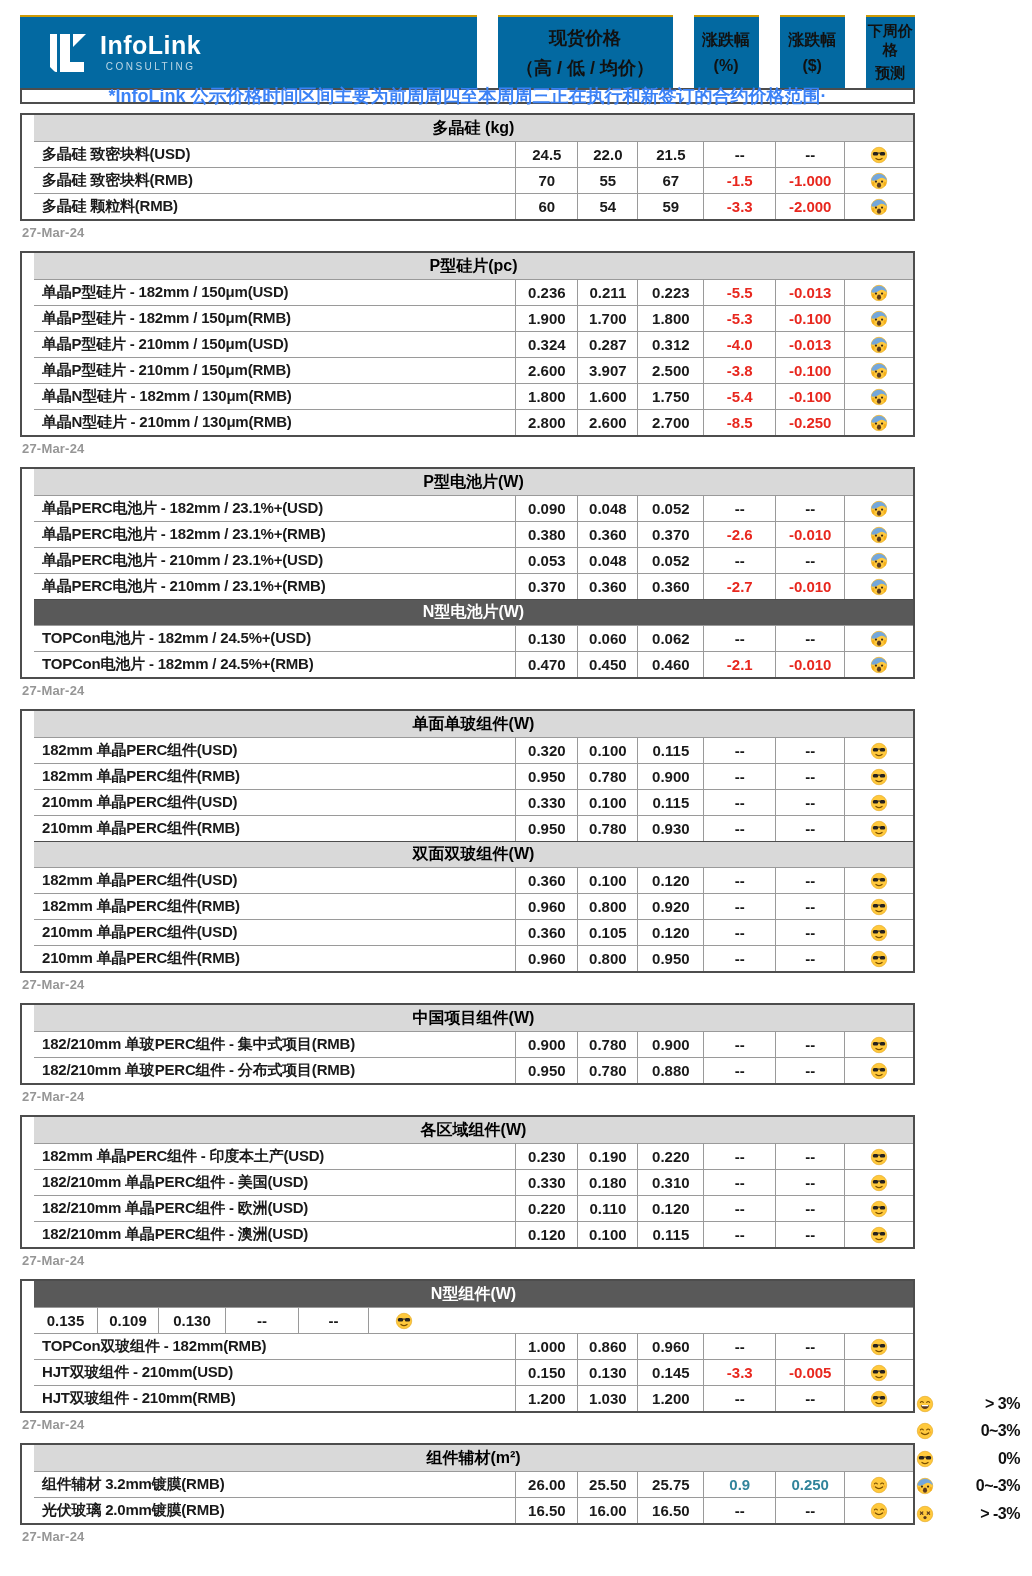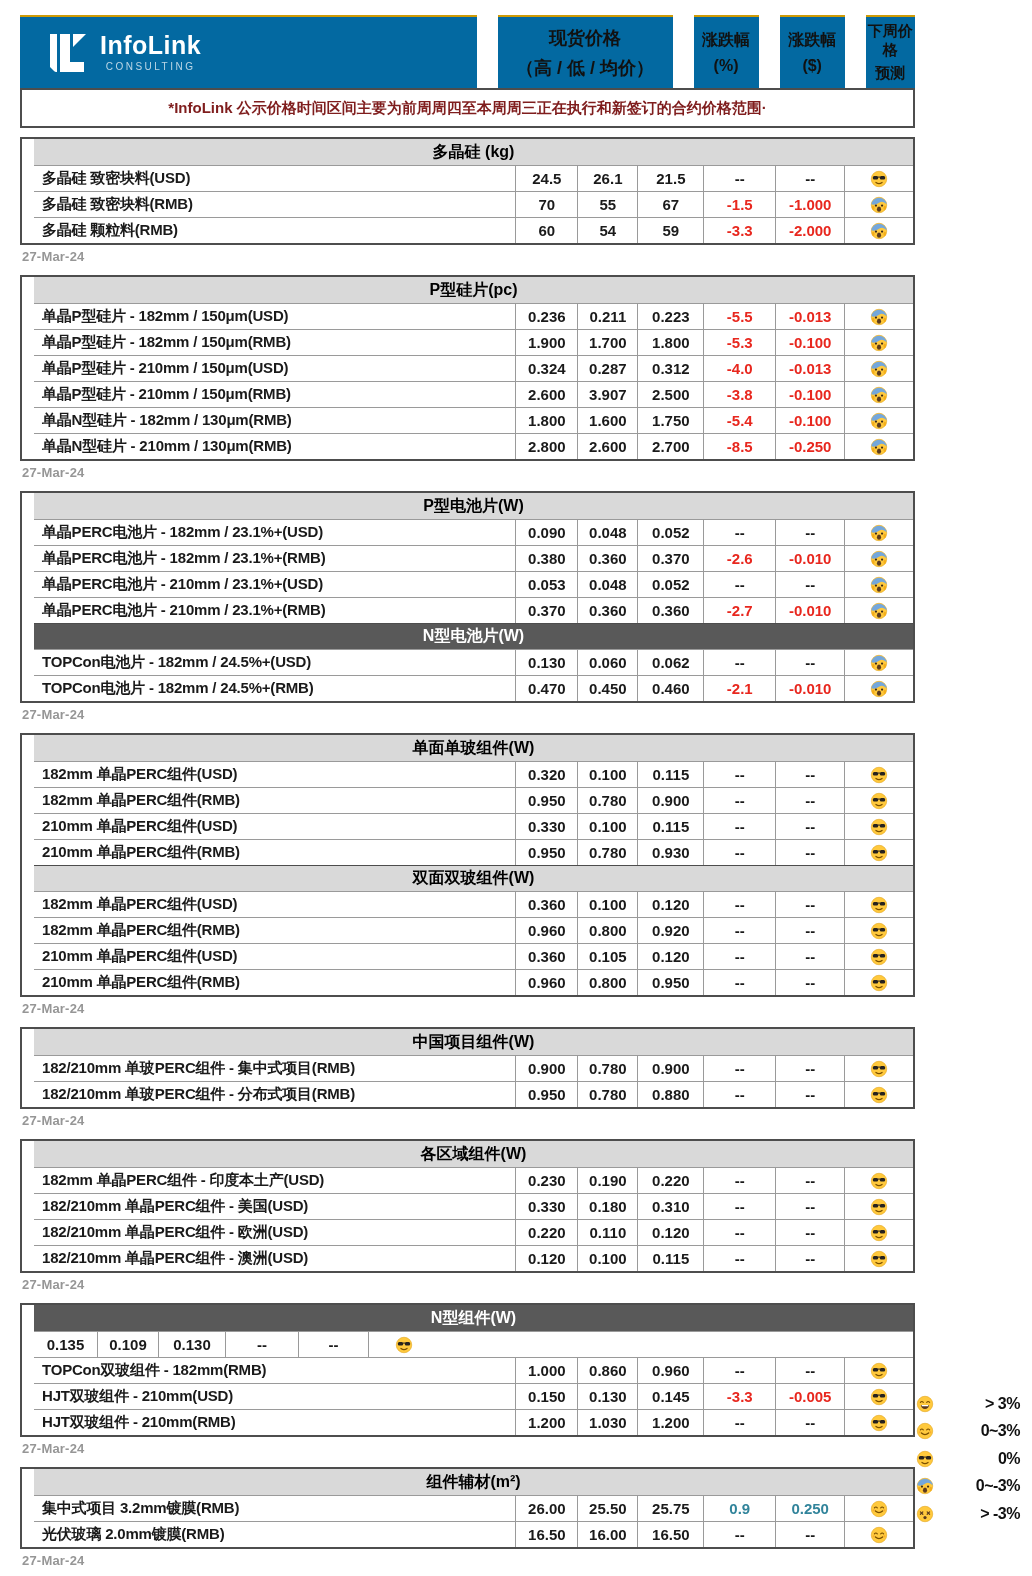--- a/index.html
+++ b/index.html
@@ -20,22 +20,22 @@
   .logo-text .lt1 { color: #fff; font-size: 25px; font-weight: bold; letter-spacing: 0.5px; line-height: 1; }
   .logo-text .lt2 { color: rgba(255,255,255,0.72); font-size: 10px; font-weight: normal; letter-spacing: 2.5px; margin-top: 3px; }
   .yh-col { display: flex; flex-direction: column; align-items: center; justify-content: center; gap: 6px; font-weight: bold; color: #111; }
   .yh-spot  { width: 188px; font-size: 18px; }
   .yh-pct   { width: 70px;  font-size: 16px; }
   .yh-usd   { width: 70px;  font-size: 16px; }
   .yh-fc    { width: 53px;  font-size: 15px; gap: 4px; }
 
   
   .note {
-    border: 2px solid #4d4d4d; height: 40px; display: flex; align-items: center; justify-content: center;
-    font-weight: bold; font-size: 15px; color: #7f1d1d; margin-bottom: 9px;
+    border: 2px solid #4d4d4d; height: 16px; display: flex; align-items: center; justify-content: center;
+    font-weight: bold; font-size: 18px; color: #3b82f6; margin-bottom: 9px;
   }
 
   
   .block { margin-bottom: 10px; }
   .block-table { border: 2px solid #4d4d4d; padding-left: 12px; }
   .sec-header {
     height: 26px; display: flex; align-items: center; justify-content: center;
     font-weight: bold; font-size: 16px;
   }
   .sec-header.light { background: #D9D9D9; color: #000; }
@@ -98,21 +98,21 @@
 
   <div class="note">*InfoLink 公示价格时间区间主要为前周周四至本周周三正在执行和新签订的合约价格范围·</div>
 
   <div id="table-root">
       <div class="block">
         <div class="block-table">
           <div class="sec-header light">多晶硅 (kg)</div>
           <div class="row">
             <div class="c label">多晶硅 致密块料(USD)</div>
             <div class="c high">24.5</div>
-            <div class="c low">26.1</div>
+            <div class="c low">22.0</div>
             <div class="c avg">21.5</div>
             <div class="c pct">--</div>
             <div class="c usd">--</div>
             <div class="c emoji">
               <svg width="18" height="18" viewBox="0 0 20 20">
                 <circle cx="10" cy="10" r="8.6" fill="#FFC93D" stroke="#E09F10" stroke-width="0.6"></circle>
                 <rect x="3.1" y="6.8" width="6" height="3.8" rx="1.7" fill="#26221e"></rect>
                 <rect x="10.9" y="6.8" width="6" height="3.8" rx="1.7" fill="#26221e"></rect>
                 <rect x="8.4" y="7.3" width="3.2" height="1.1" fill="#26221e"></rect>
                 <path d="M6.6 13.8 q3.4 2.6 6.8 0" stroke="#7a4f00" stroke-width="1.3" fill="none" stroke-linecap="round"></path>
@@ -728,21 +728,21 @@
               </svg>
             </div>
           </div>
         </div>
         <div class="date">27-Mar-24</div>
       </div>
       <div class="block">
         <div class="block-table">
           <div class="sec-header light">组件辅材(m²)</div>
           <div class="row">
-            <div class="c label">集中式项目 3.2mm镀膜(RMB)</div>
+            <div class="c label">组件辅材 3.2mm镀膜(RMB)</div>
             <div class="c high">26.00</div>
             <div class="c low">25.50</div>
             <div class="c avg">25.75</div>
             <div class="c pct pos">0.9</div>
             <div class="c usd pos">0.250</div>
             <div class="c emoji">
               <svg width="18" height="18" viewBox="0 0 20 20">
                 <circle cx="10" cy="10" r="8.6" fill="#FFC93D" stroke="#E09F10" stroke-width="0.6"></circle>
                 <path d="M4.9 8.7 q1.6 -1.9 3.2 0" stroke="#7a4f00" stroke-width="1.3" fill="none" stroke-linecap="round"></path>
                 <path d="M11.9 8.7 q1.6 -1.9 3.2 0" stroke="#7a4f00" stroke-width="1.3" fill="none" stroke-linecap="round"></path>

